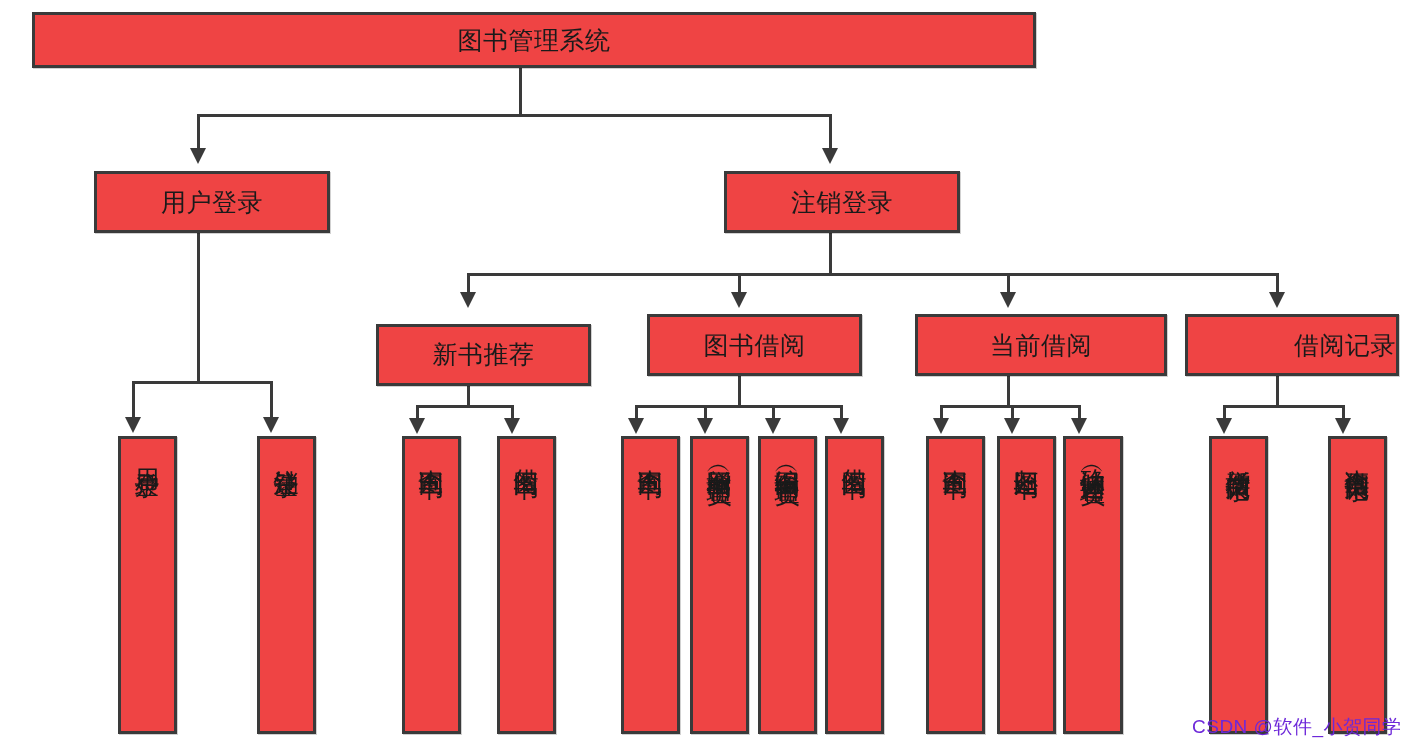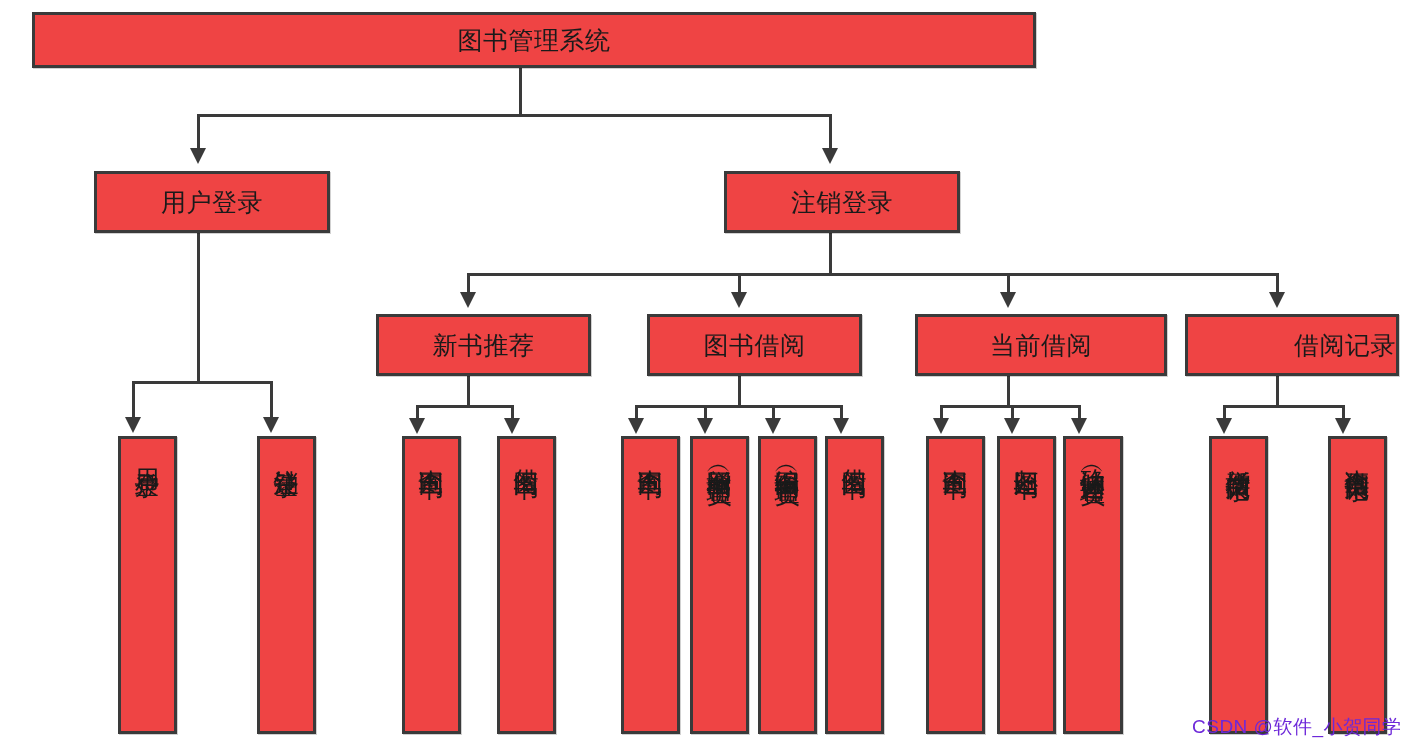--- a/index.html
+++ b/index.html
@@ -151,21 +151,21 @@
     <span class="label">图书管理系统</span>
   </div>
 
   <div class="node horiz" style="left:81px; top:171px; width:236px; height:62px;">
     <span class="label">用户登录</span>
   </div>
   <div class="node horiz" style="left:711px; top:171px; width:236px; height:62px;">
     <span class="label">注销登录</span>
   </div>
 
-  <div class="node horiz" style="left:363px; top:314px; width:215px; height:62px;">
+  <div class="node horiz" style="left:363px; top:324px; width:215px; height:62px;font-family:Liberation Serif, serif;">
     <span class="label">新书推荐</span>
   </div>
   <div class="node horiz" style="left:634px; top:314px; width:215px; height:62px;">
     <span class="label">图书借阅</span>
   </div>
   <div class="node horiz" style="left:902px; top:314px; width:252px; height:62px;">
     <span class="label">当前借阅</span>
   </div>
   <div class="node horiz" style="left:1172px; top:314px; width:214px; height:62px;justify-content:flex-end;">
     <span class="label">借阅记录</span>

